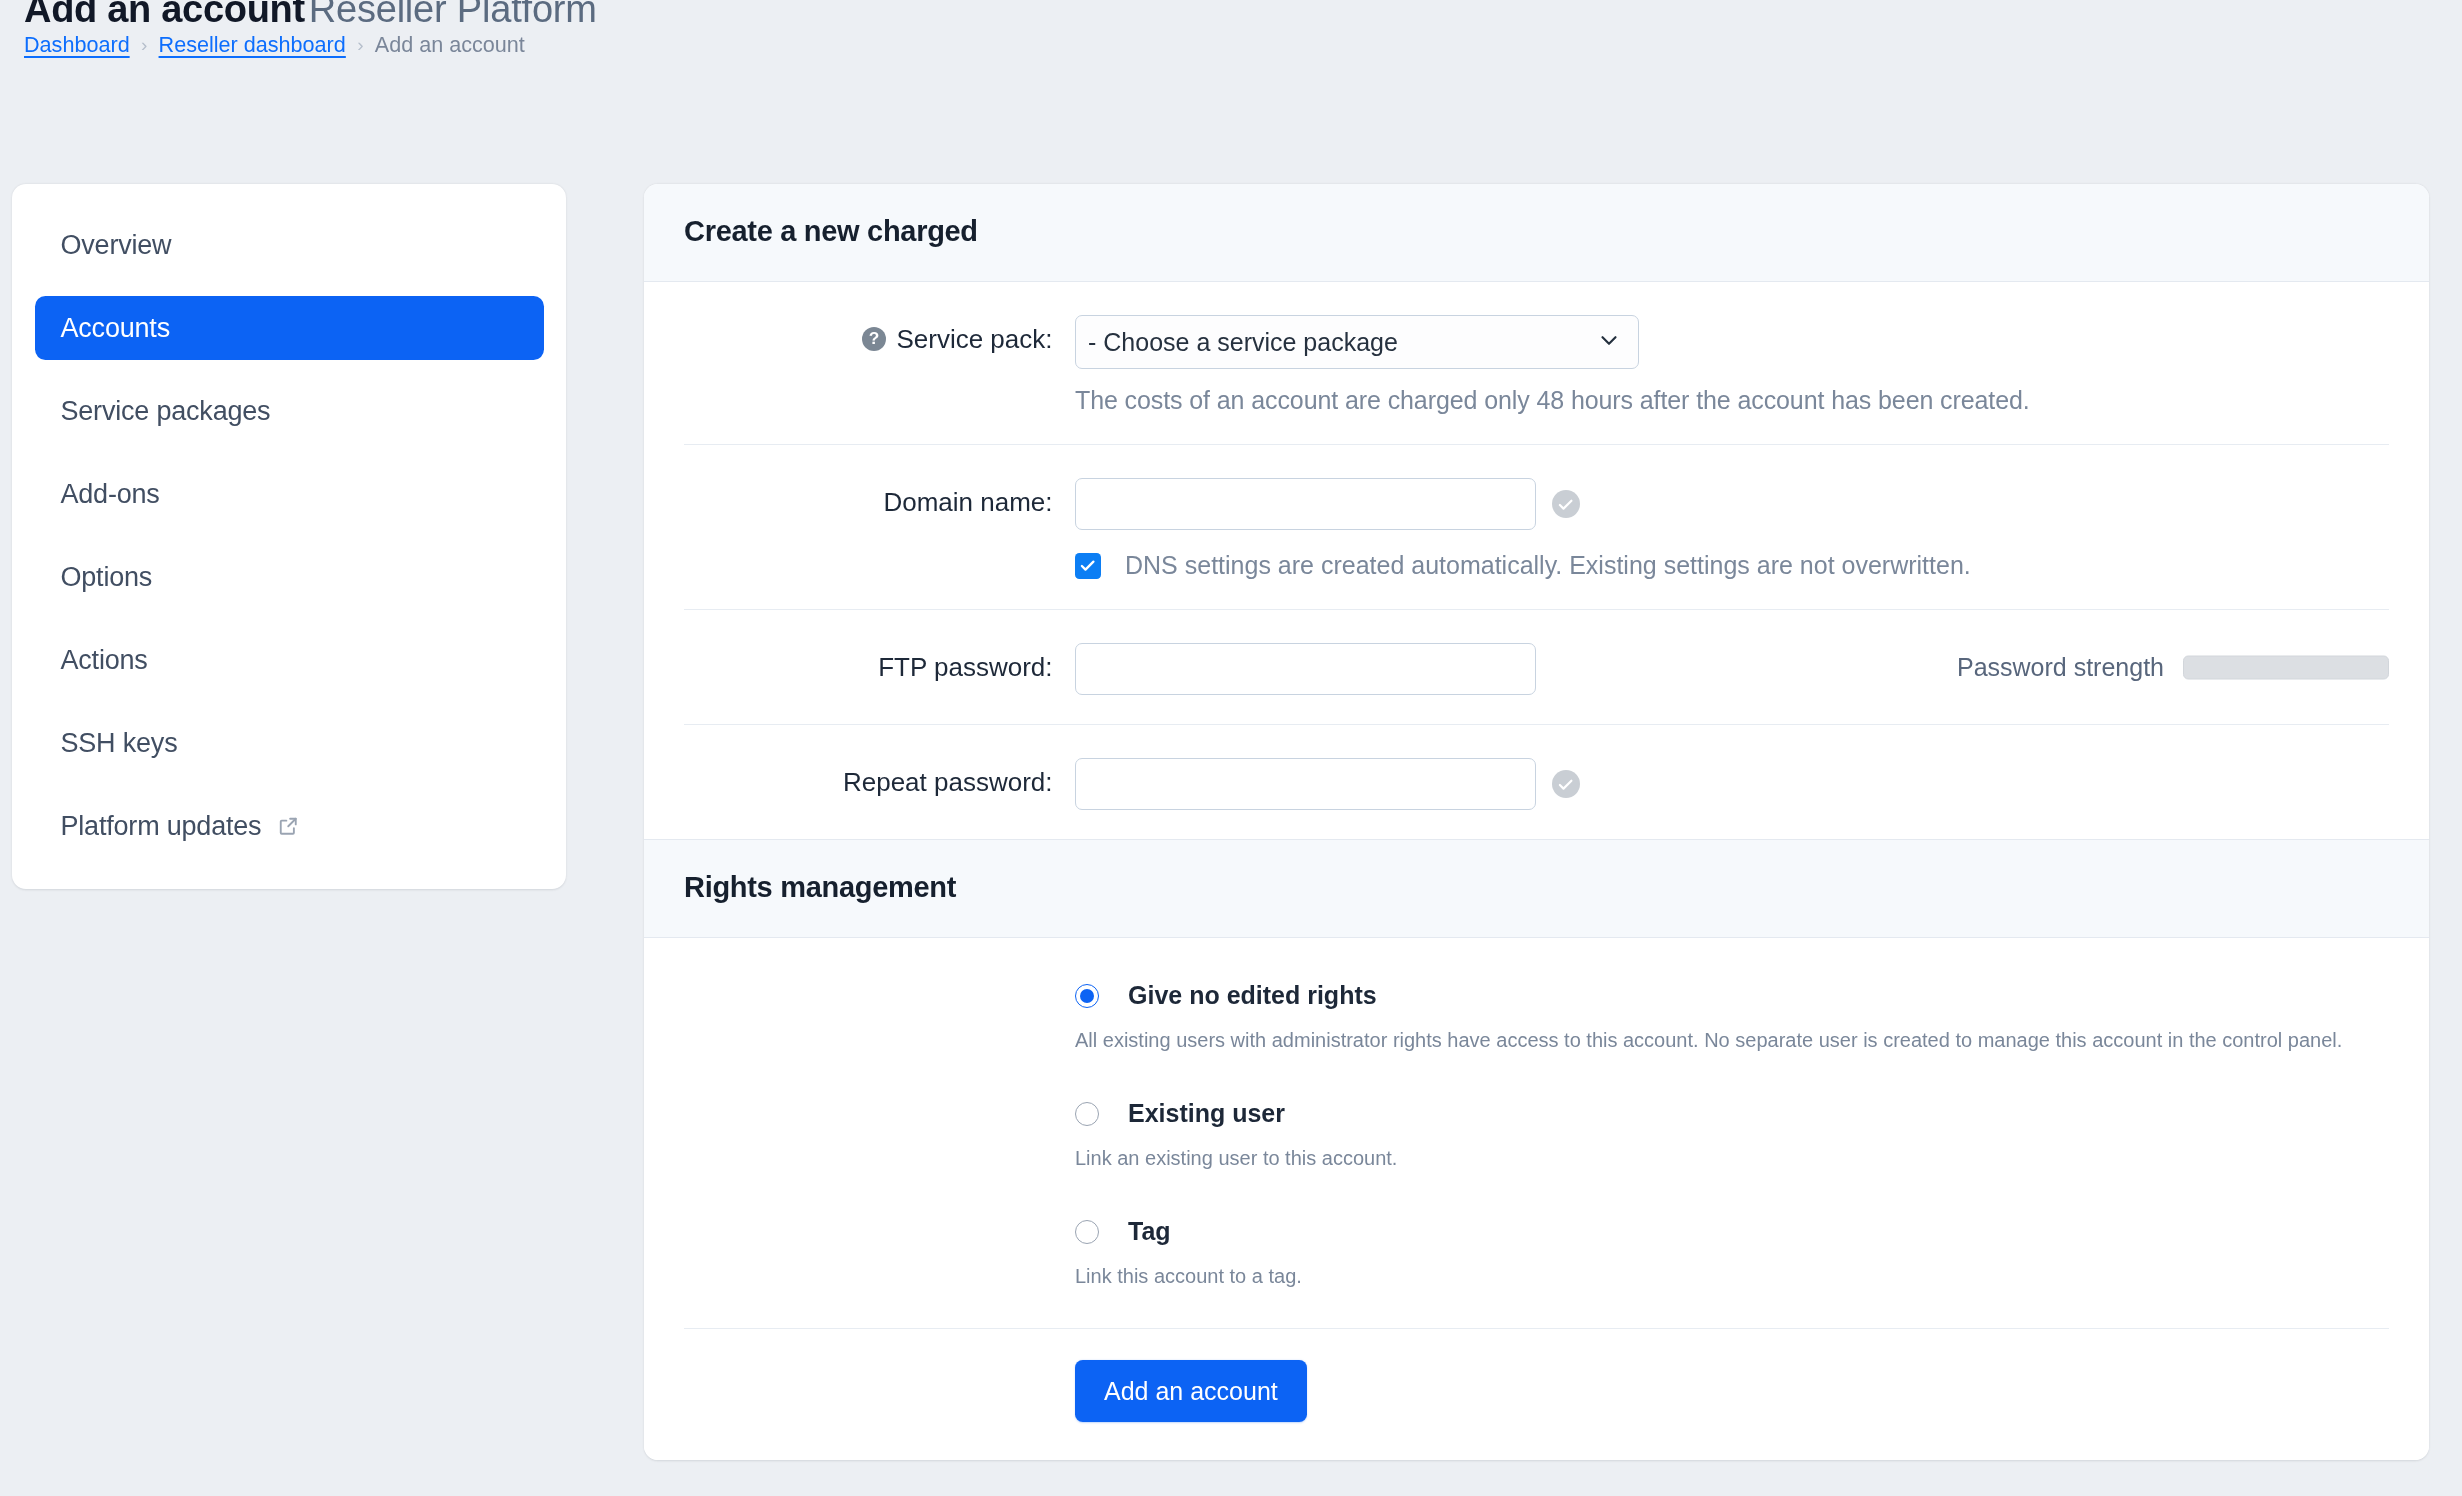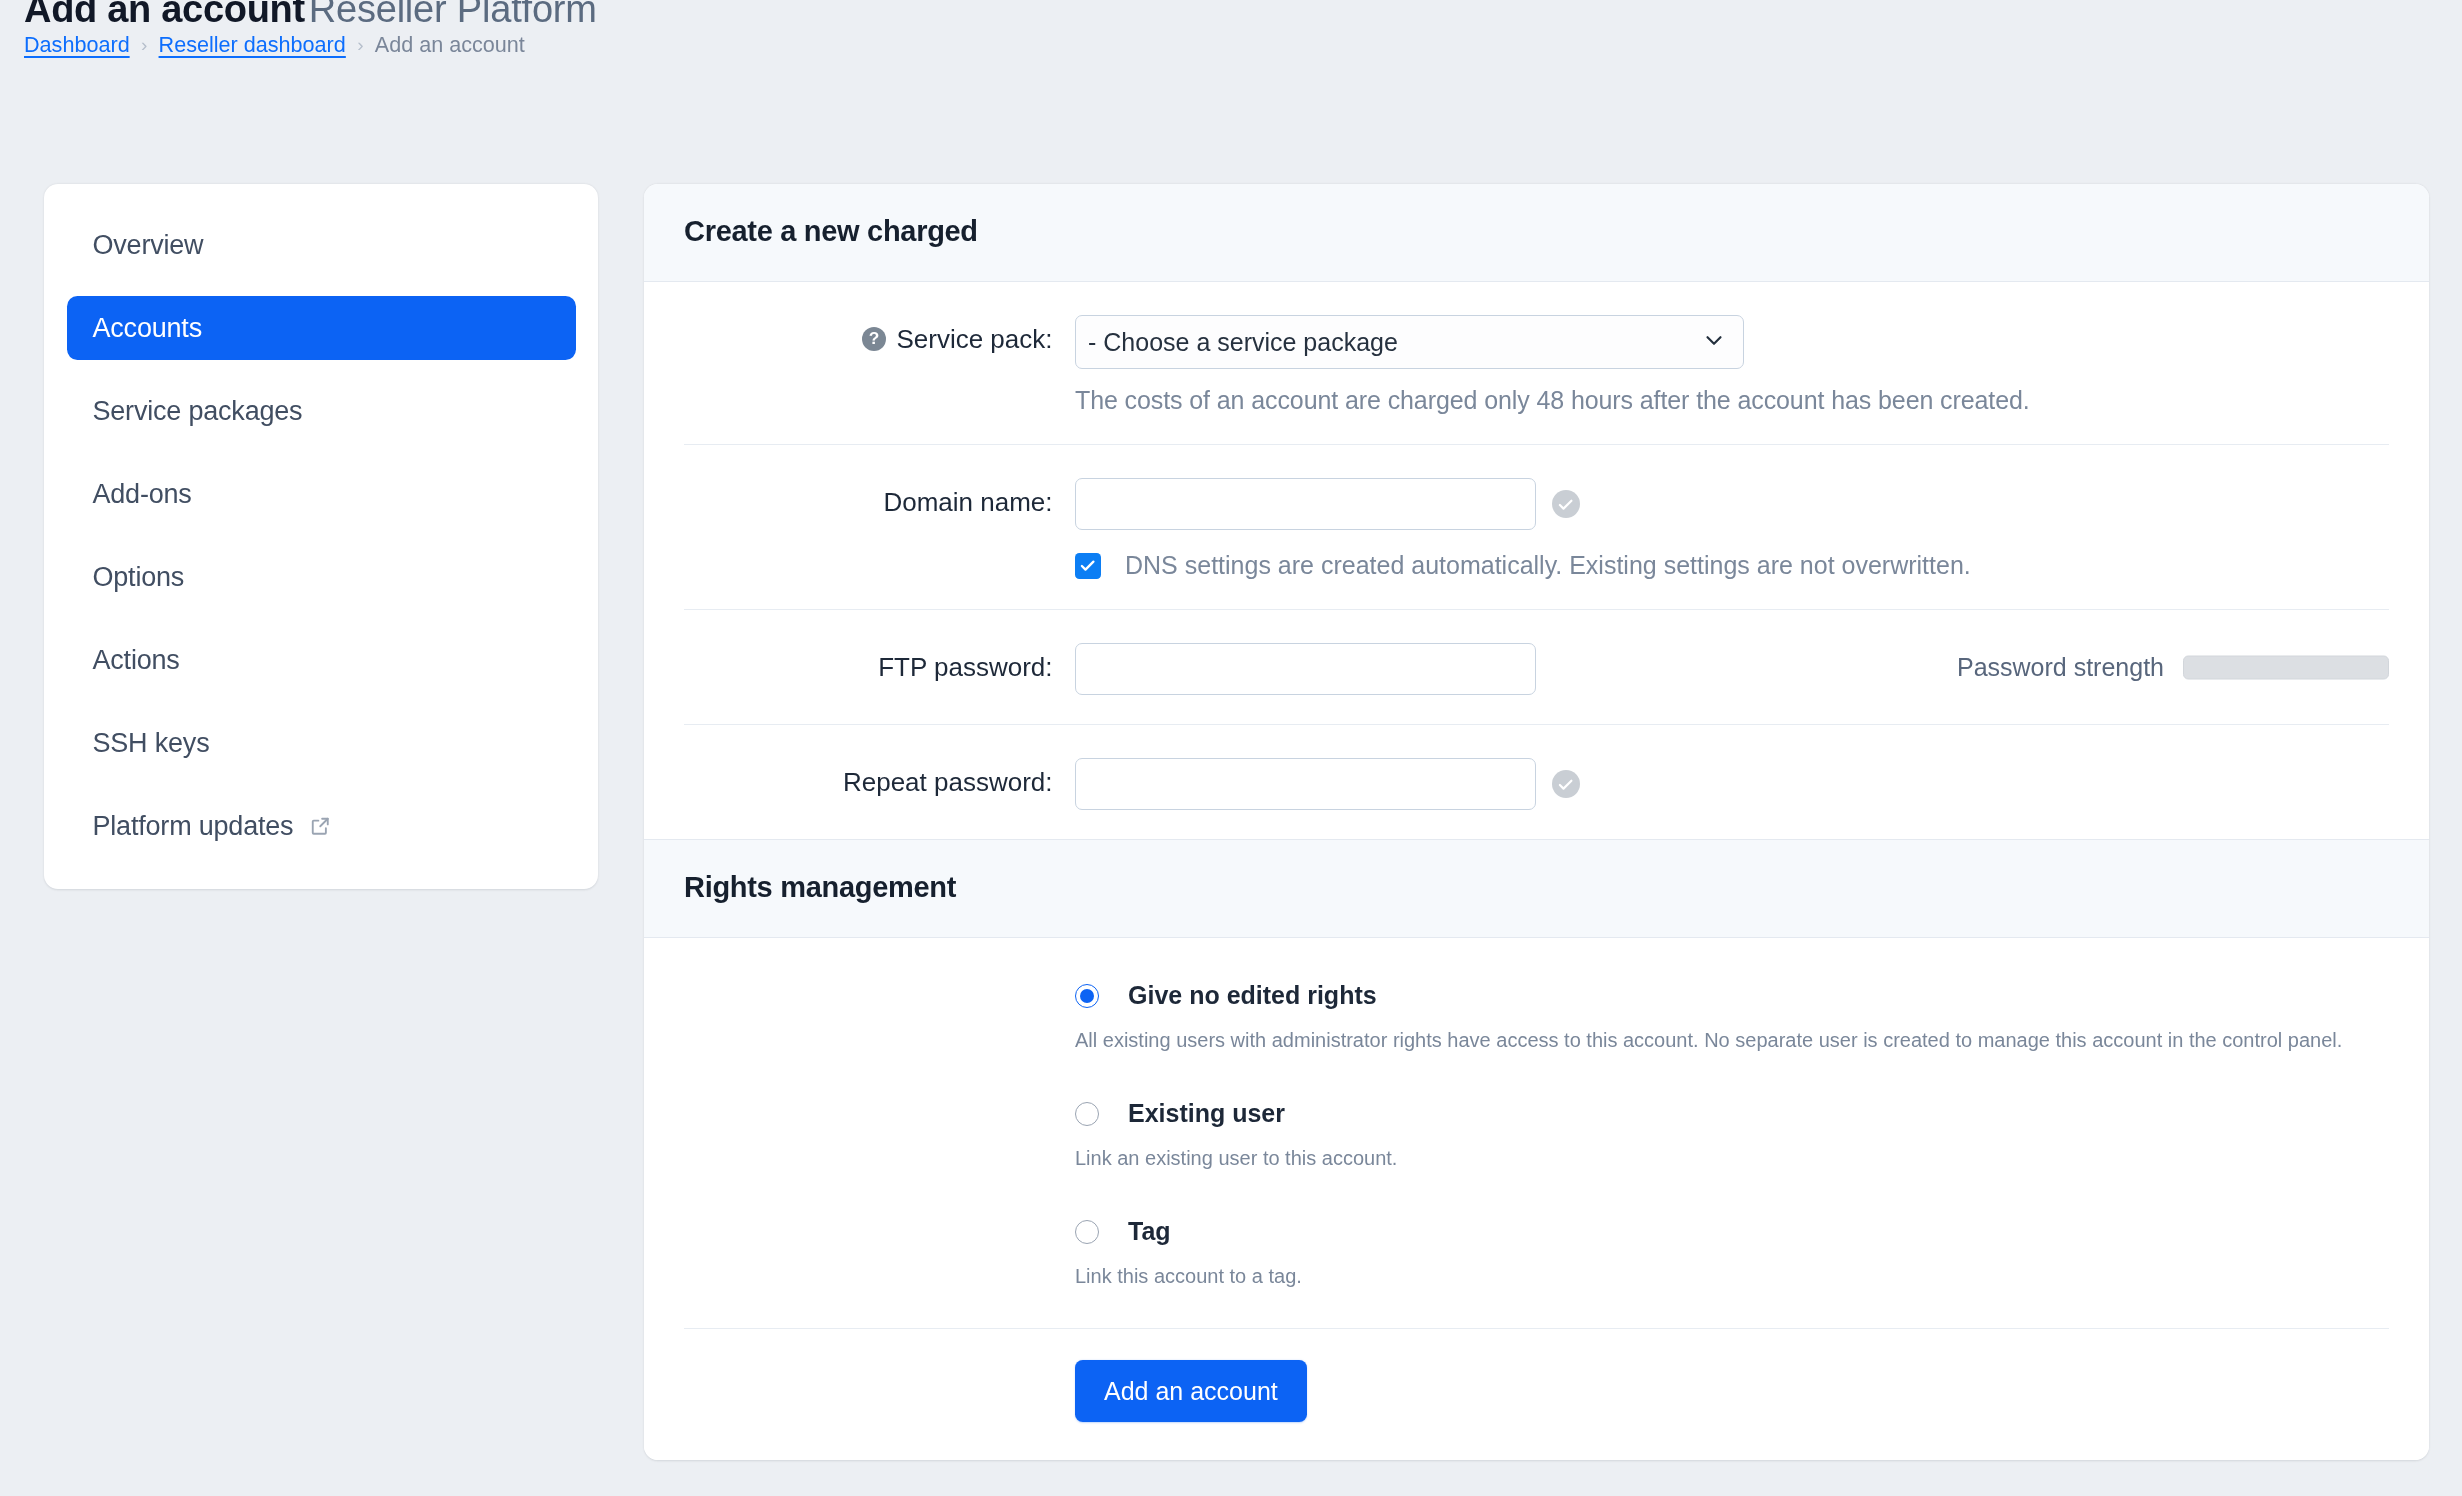--- a/index.html
+++ b/index.html
@@ -32,21 +32,21 @@
   }
   .breadcrumb a {
     color: #0d6efd; text-decoration: underline;
     text-underline-offset: 3.5px;
   }
   .crumb-sep { color: #b6bfcc; font-size: 19px; }
   .crumb-current { color: #7a8699; }
 
   
   .sidebar {
-    position: absolute; left: 44px; top: 184px;
+    position: absolute; left: 12px; top: 184px;
     width: 554px;
     background: #ffffff;
     border-radius: 14px;
     box-shadow: 0 0.9px 2.6px rgba(16,24,40,0.08), 0 0.9px 1.7px rgba(16,24,40,0.04);
     padding: 29px 22.5px 31px 22.5px;
   }
   .nav-item {
     display: flex; align-items: center; gap: 15.6px;
     height: 64px;
     padding: 0 26px;
@@ -107,21 +107,21 @@
     background: #7b8794;
     color: #fff; font-size: 17.3px; font-weight: 700;
     display: inline-flex; align-items: center; justify-content: center;
     line-height: 1;
     cursor: pointer;
     flex: none;
   }
 
   select.sp-select {
     -webkit-appearance: none; appearance: none;
-    width: 669px; height: 54px;
+    width: 564px; height: 54px;
     border: 0.9px solid #c8d3e0;
     border-radius: 7px;
     background: #fdfdfe;
     font-size: 25px; color: #26313f;
     padding: 0 23px 0 12px;
     font-family: "Liberation Sans", sans-serif;
     cursor: pointer;
   }
   .select-wrap { position: relative; display: inline-block; }
   .select-chev {

